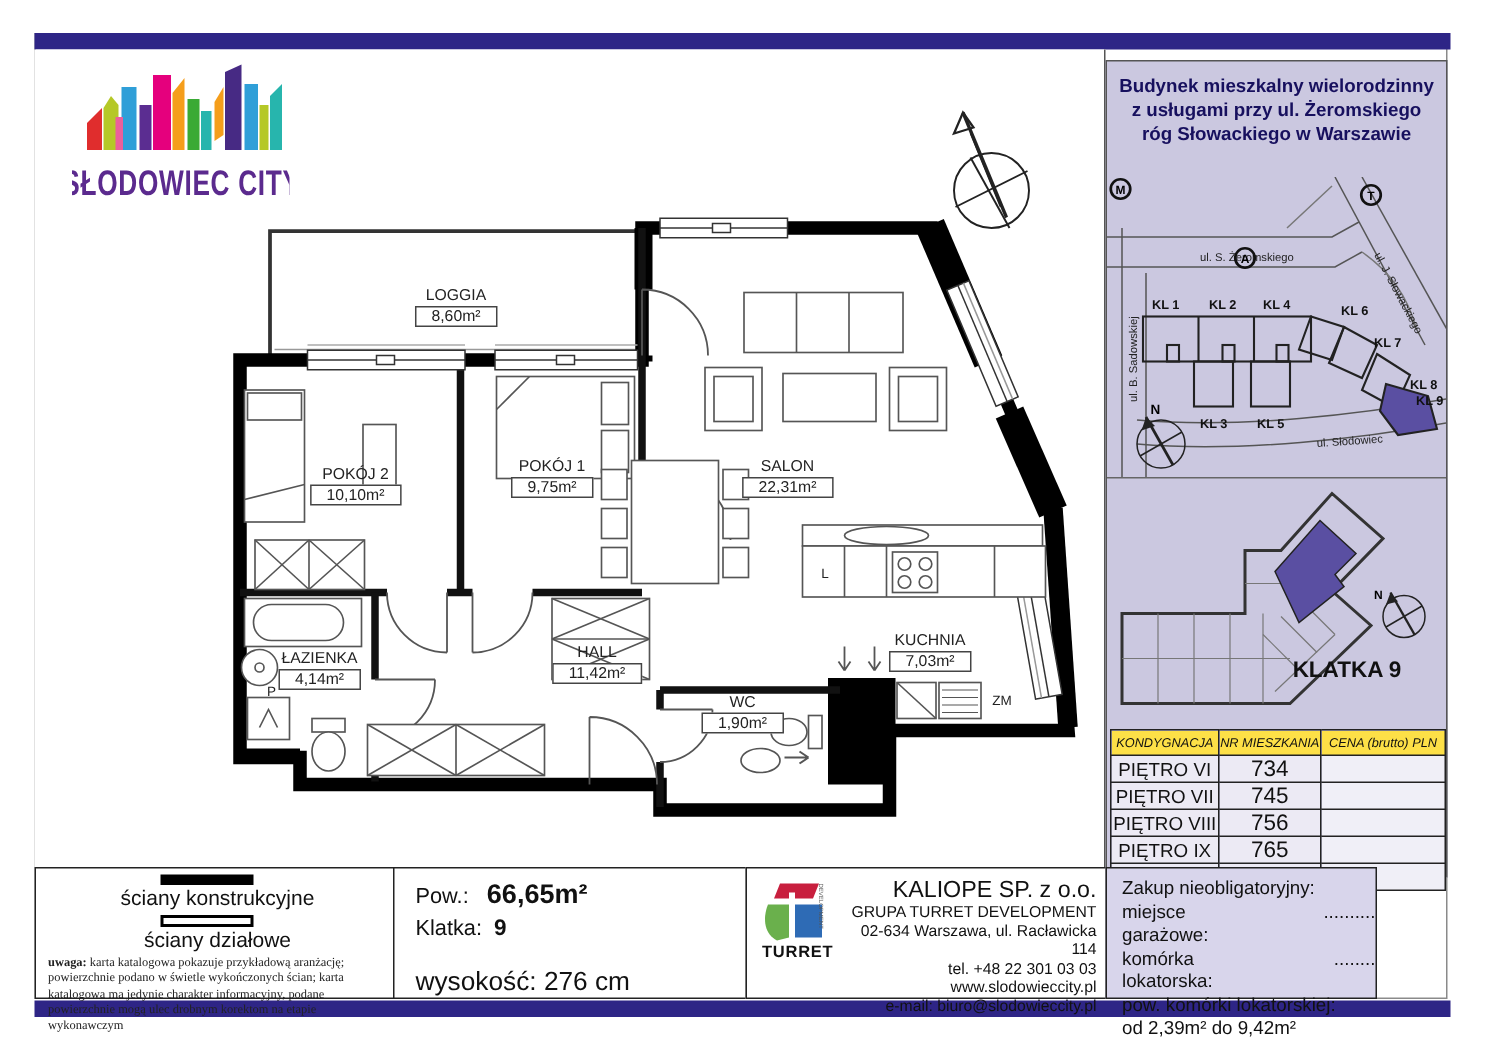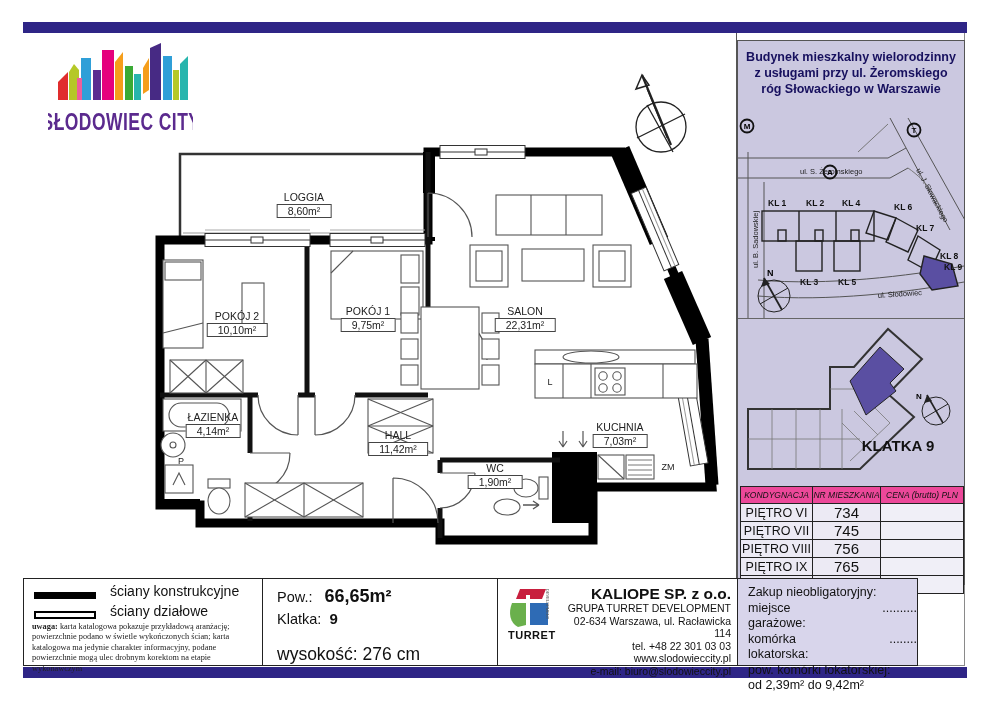--- a/index.html
+++ b/index.html
@@ -15,43 +15,43 @@
   .room-label .ra{display:inline-block;border:1px solid #444;background:#fff;padding:0 10px;margin-top:1px;font-size:10.5px;}
   .mini-mark{position:absolute;font-size:9px;color:#222;transform:translate(-50%,-50%);background:#fff;padding:0 1px;}
   
   .sidebar{position:absolute;left:737px;top:40px;width:228px;height:545px;background:#cbc8e0;border:1px solid #555;box-sizing:border-box;}
   .sb-header{position:absolute;left:0;top:8px;width:100%;text-align:center;font-weight:bold;font-size:12.5px;line-height:16px;color:#17105e;}
   .sb-map,.sb-mini{position:absolute;left:0;}
   .sb-map{top:77px;}
   .sb-mini{top:277px;border-top:1px solid #666;}
   .sb-table{position:absolute;left:2px;top:445px;width:223px;border-collapse:collapse;table-layout:fixed;}
   .sb-table th,.sb-table td{border:1px solid #222;text-align:center;padding:0;background:#eceaf4;overflow:hidden;white-space:nowrap;}
-  .sb-table th{font-style:italic;font-weight:normal;font-size:8.5px;height:16px;background:#ec4899;}
+  .sb-table th{font-style:italic;font-weight:normal;font-size:8.5px;height:16px;background:#fde047;}
   .sb-table td.fl{font-size:12.5px;height:16px;}
   .sb-table td.num{font-weight:normal;font-size:15px;}
   .sb-table td.price{background:#f0eff7;}
   
   .fbox{position:absolute;top:578px;height:88px;border:1px solid #222;box-sizing:border-box;background:#fff;}
   .legend-box{left:23px;width:240px;}
-  .legend-row{display:flex;align-items:flex-end;margin:4px 6px 0 10px;}
+  .legend-row{display:flex;align-items:center;margin:4px 6px 0 10px;flex-direction:column;}
   .legend-row .swatch{width:62px;height:7px;margin-right:14px;}
   .swatch.solid{background:#000;}
   .swatch.outline{background:#fff;border:2px solid #000;height:4px;width:58px;}
   .legend-row .lg-label{font-size:14px;}
   .legend-note{margin:3px 6px 0 8px;font-size:8.3px;line-height:10.4px;color:#222;font-family:Liberation Serif, serif;}
   .specs-box{left:262px;width:236px;padding:7px 0 0 14px;}
   .spec-line{font-size:14.5px;margin-bottom:3px;}
   .spec-line .big{font-weight:bold;font-size:18px;}
   .spec-line .med{font-weight:bold;font-size:15px;}
   .spec-height{font-size:17.5px;margin-top:17px;}
   .company-box{left:497px;width:241px;display:flex;padding:6px 6px 0 8px;}
   .turret{width:56px;position:relative;}
   .turret .t-name{position:absolute;left:2px;top:44px;font-weight:bold;font-size:11px;letter-spacing:.5px;}
   .company-text{flex:1;text-align:right;}
-  .company-text .c-name{font-weight:bold;font-size:15.5px;line-height:17px;}
+  .company-text .c-name{font-weight:normal;font-size:15.5px;line-height:17px;}
   .company-text .c-line{font-size:10.5px;line-height:12.6px;}
   .options-box{left:737px;width:181px;background:#d8d5eb;padding:6px 0 0 10px;}
   .opt-line{font-size:12.5px;line-height:15.5px;display:flex;}
   .opt-line .dots{margin-left:38px;}
   text{font-family:"Liberation Sans",sans-serif;}
 </style>
 </head>
 <body>
 
 <div class="frame"></div>
@@ -258,21 +258,21 @@
     <div class="ra">7,03m²</div>
   </div>
   <div class="room-label" style="left:375px;top:396px">
     <div class="rn">HALL</div>
     <div class="ra">11,42m²</div>
   </div>
   <div class="room-label" style="left:472px;top:429px">
     <div class="rn">WC</div>
     <div class="ra">1,90m²</div>
   </div>
-  <div class="room-label" style="left:190px;top:378px">
+  <div class="room-label" style="left:190px;top:400px">
     <div class="rn">ŁAZIENKA</div>
     <div class="ra">4,14m²</div>
   </div>
 
   <div class="mini-mark" style="left:527px;top:349px;background:transparent">L</div>
   <div class="mini-mark" style="left:645px;top:434px;background:transparent">ZM</div>
   <div class="mini-mark" style="left:158px;top:428px;background:transparent">P</div>
 </div>
 
 <div class="sidebar">

